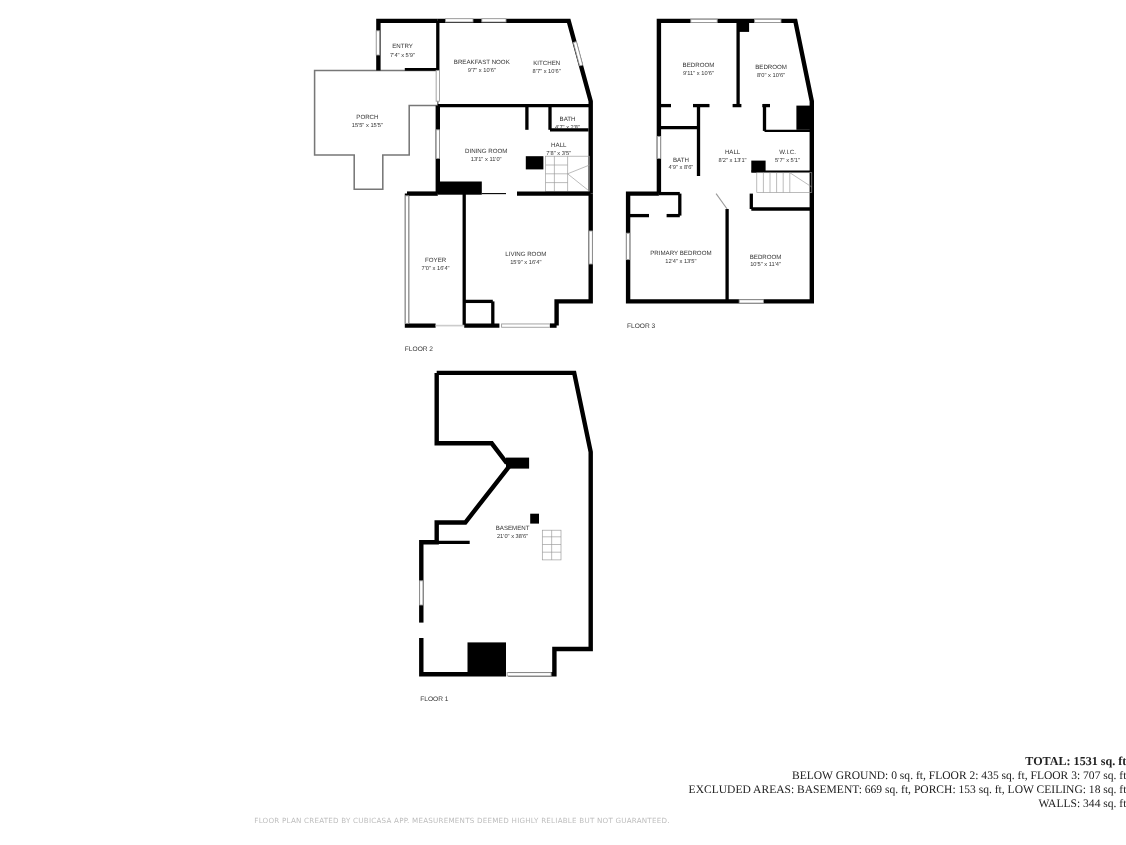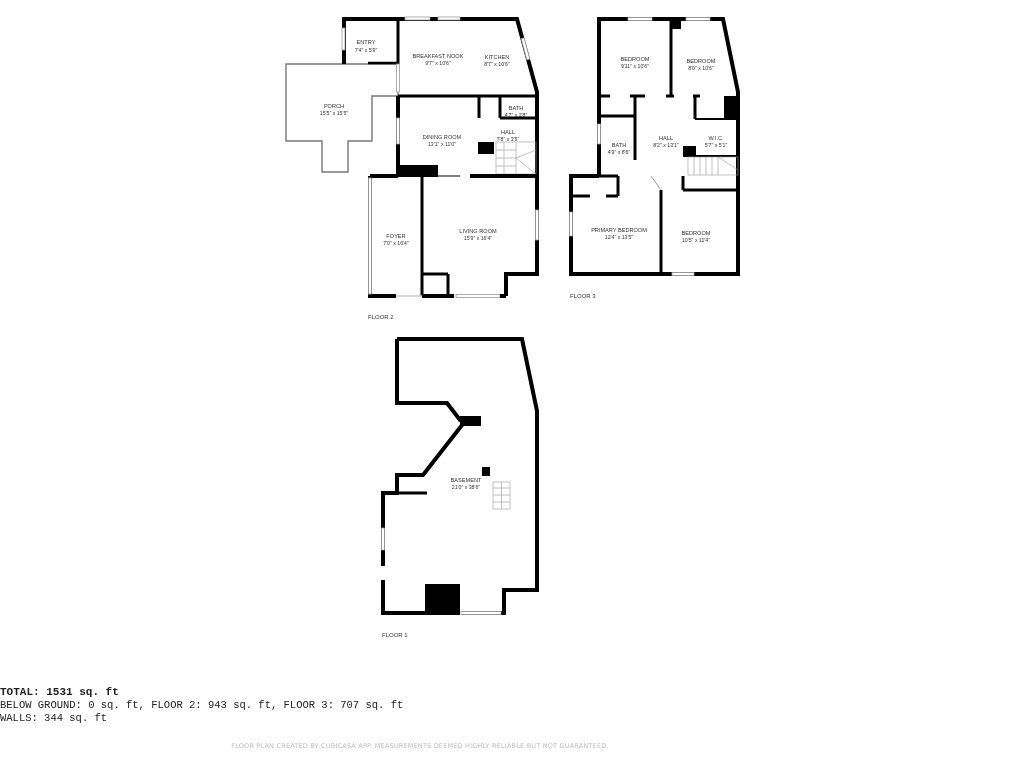--- a/index.html
+++ b/index.html
@@ -6,21 +6,21 @@
   body { width:1024px; height:768px; position:relative; overflow:hidden; font-family:"DejaVu Sans", sans-serif; }
   svg { position:absolute; left:0; top:0; }
   .room-label { font-family:"Liberation Sans", sans-serif; font-size:5.6px; fill:#333; text-anchor:middle; }
   .room-dim { font-family:"Liberation Sans", sans-serif; font-size:5.2px; fill:#333; text-anchor:middle; }
   .floor-label { font-family:"Liberation Sans", sans-serif; font-size:6px; fill:#333; }
   .wall { fill:none; stroke:#000; stroke-width:4; stroke-linejoin:miter; }
   .thin { fill:none; stroke:#000; stroke-width:2.5; }
   .win { fill:#fff; stroke:#999; stroke-width:0.8; }
   .porch { fill:none; stroke:#777; stroke-width:1.4; }
   .stairs { fill:none; stroke:#999; stroke-width:0.6; }
-  .summary { position:absolute; left:0; width:1024px; text-align:left; color:#222; font-family:Liberation Mono, monospace; font-size:10.5px; line-height:13px; }
+  .summary { position:absolute; left:0; width:1024px; text-align:right; color:#222; font-family:Liberation Serif, serif; font-size:10.5px; line-height:13px; }
   .summary .total { font-weight:bold; font-size:11px; }
   .disclaimer { position:absolute; left:0; top:742px; width:840px; text-align:center; color:#bdbdbd; font-family:"DejaVu Sans", sans-serif; font-size:6.5px; letter-spacing:0.2px; }
 </style>
 </head>
 <body>
 
 <svg width="1024" height="768" viewBox="0 0 1024 768">
 
   <g>
 
@@ -172,17 +172,18 @@
     </g>
 
     <text class="room-label" x="466" y="482">BASEMENT</text>
     <text class="room-dim" x="466" y="489">21'0" x 38'6"</text>
     <text class="floor-label" x="382" y="637">FLOOR 1</text>
   </g>
 </svg>
 
 <div class="summary" style="top:686px;">
   <div class="total">TOTAL: 1531 sq. ft</div>
-  <div>BELOW GROUND: 0 sq. ft, FLOOR 2: 943 sq. ft, FLOOR 3: 707 sq. ft</div>
+  <div>BELOW GROUND: 0 sq. ft, FLOOR 2: 435 sq. ft, FLOOR 3: 707 sq. ft</div>
+  <div>EXCLUDED AREAS: BASEMENT: 669 sq. ft, PORCH: 153 sq. ft, LOW CEILING: 18 sq. ft</div>
   <div>WALLS: 344 sq. ft</div>
 </div>
 
 <div class="disclaimer">FLOOR PLAN CREATED BY CUBICASA APP. MEASUREMENTS DEEMED HIGHLY RELIABLE BUT NOT GUARANTEED.</div>
 
 </body></html>

